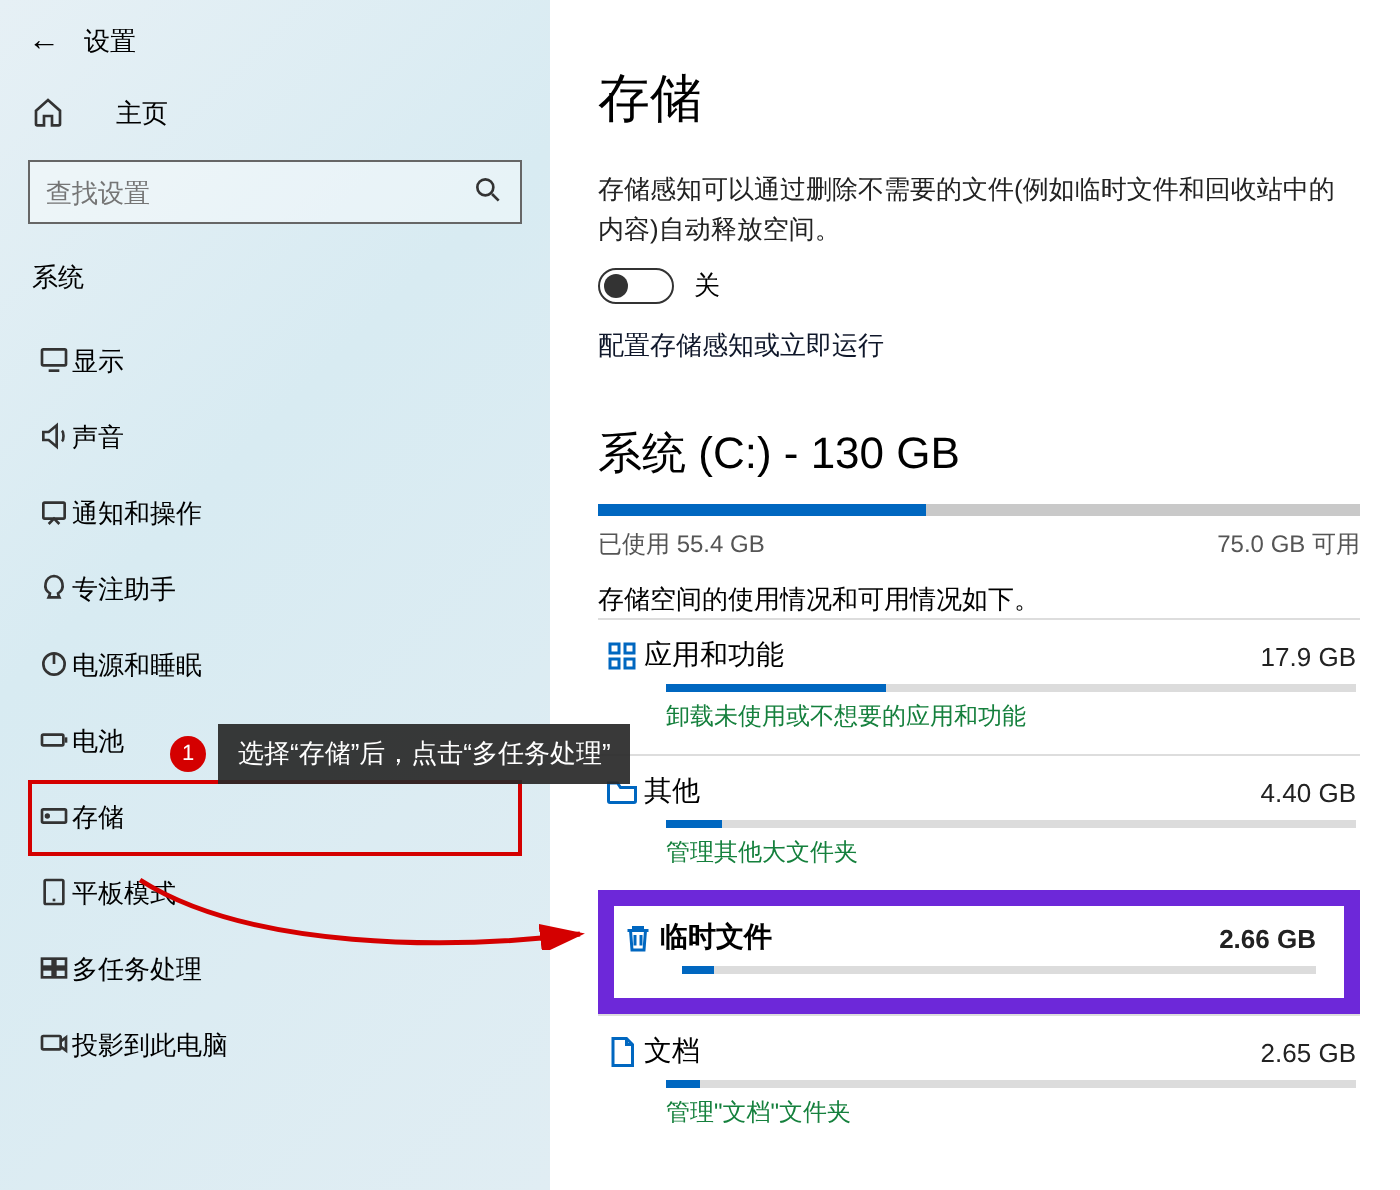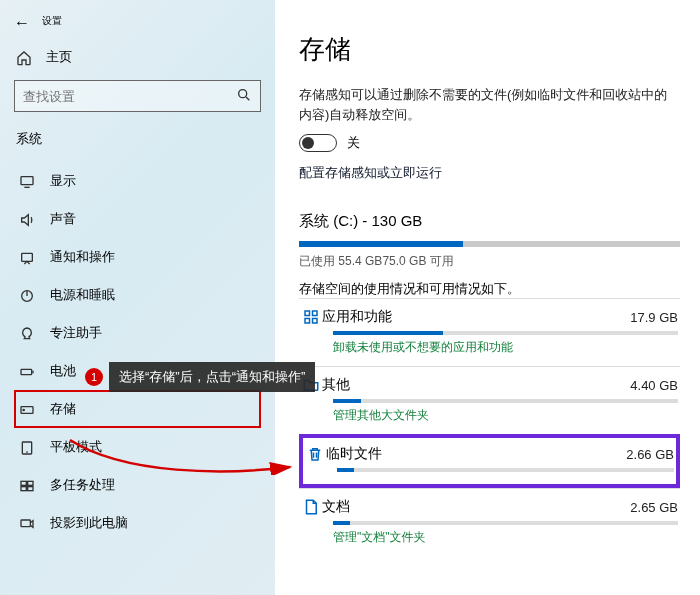--- a/index.html
+++ b/index.html
@@ -16,39 +16,39 @@
   .sidebar {
     position: absolute;
     left: 0; top: 0;
     width: 275px;
     height: 595px;
     background: linear-gradient(135deg, #e6f0f5 0%, #d8ebf2 40%, #e0edf3 100%);
     padding: 12px 14px;
   }
   .top-row { display: flex; align-items: center; gap: 12px; margin-bottom: 16px; }
   .back-btn { font-size: 16px; cursor: pointer; }
-  .settings-title { font-size: 10px; }
-  .home-row { display: flex; align-items: flex-end; gap: 14px; margin: 18px 0 14px 2px; cursor: pointer; }
+  .settings-title { font-size: 13px; }
+  .home-row { display: flex; align-items: flex-start; gap: 26px; margin: 18px 0 14px 2px; cursor: pointer; }
   .home-icon { width:16px; height:16px; display:flex; align-items:center; justify-content:center; }
   .search-box {
     display: flex; align-items: center;
     border: 1px solid #666;
     background: rgba(255,255,255,0.4);
     height: 32px;
     padding: 0 8px;
     margin-bottom: 18px;
   }
   .search-box input {
     flex: 1; border: none; background: transparent; outline: none;
     font-size: 13px; color: #333;
   }
   .search-box .sicon { color: #333; }
   .section-label { font-size: 13px; margin: 6px 0 14px 2px; }
   .nav-item {
-    display: flex; align-items: flex-end; gap: 14px;
+    display: flex; align-items: flex-start; gap: 0;
     padding: 10px 4px;
     cursor: pointer;
     font-size: 13px;
   }
   .nav-item.selected {
     border: 2px solid #d40000;
     padding: 8px 2px;
   }
   .nav-item .nicon { width:18px; height:16px; display:flex; align-items:center; justify-content:center; color:#333; }
   .nav-item .nicon svg { width:16px; height:16px; }
@@ -65,32 +65,32 @@
   .toggle-row { display:flex; align-items:center; gap:10px; margin-bottom: 12px; }
   .toggle {
     width: 38px; height: 18px; border: 1px solid #333; border-radius: 10px;
     position: relative; background: #fff; cursor:pointer;
   }
   .toggle .knob {
     position:absolute; left:2px; top:2px; width:12px; height:12px;
     border-radius:50%; background:#333;
   }
   .link { color: #0f172a; font-size: 13px; cursor:pointer; display:inline-block; margin-bottom: 30px; }
-  .drive-title { font-size: 15px; margin-bottom: 10px; }
+  .drive-title { font-size: 22px; margin-bottom: 10px; }
   .usage-bar {
     width: 100%; height: 6px; background: #c9c9c9; position:relative; margin-bottom:6px;
   }
   .usage-bar .fill { position:absolute; left:0; top:0; height:100%; background:#0067c0; }
-  .usage-labels { display:flex; font-size:12px; color:#555; margin-bottom:10px; }
+  .usage-labels { display:flex; justify-content:space-between; font-size:12px; color:#555; margin-bottom:10px; }
   .usage-desc { font-size:13px; }
   .cat {
     border-top: 1px solid #ddd;
     padding: 8px 2px 10px 2px;
   }
-  .cat.highlight { border: 4px solid #6d28d9; padding: 6px 2px 8px 2px; }
+  .cat.highlight { border: 8px solid #6d28d9; padding: 6px 14px 8px 2px; font-weight: bold; }
   .cat-row1 { display:flex; align-items:center; gap: 1px; cursor:pointer; }
   .cat-icon { width:20px; height:20px; display:flex; align-items:center; justify-content:center; color:#0067c0; }
   .cat-icon svg { width:18px; height:18px; }
   .cat-name { flex:1; font-size:14px; }
   .cat-size { font-size:13px; color:#222;text-align:right; }
   .cat-bar { height:4px; background:#dcdcdc; margin:4px 0 4px 32px; position:relative; }
   .cat-bar .cfill { position:absolute; left:0; top:0; height:100%; background:#0067c0; }
   .cat-sub { font-size:12px; color:#15803d; margin-left:32px; }
 
   
@@ -175,33 +175,33 @@
         <svg viewBox="0 0 24 24" fill="none" stroke="currentColor" stroke-width="2">
           <rect x="4" y="5" width="16" height="12" rx="1"></rect>
           <path d="M8 21l4-4 4 4"></path>
         </svg>
       </span>
     <span>通知和操作</span>
   </div>
   <div class="nav-item">
     <span class="nicon">
         <svg viewBox="0 0 24 24" fill="none" stroke="currentColor" stroke-width="2">
+          <path d="M12 3a7 7 0 0 0-3 13c0 1-1 3-1 3h8s-1-2-1-3a7 7 0 0 0-3-13z"></path>
+        </svg>
+      </span>
+    <span>专注助手</span>
+  </div>
+  <div class="nav-item">
+    <span class="nicon">
+        <svg viewBox="0 0 24 24" fill="none" stroke="currentColor" stroke-width="2">
           <circle cx="12" cy="12" r="8"></circle>
           <line x1="12" y1="4" x2="12" y2="12"></line>
         </svg>
       </span>
     <span>电源和睡眠</span>
-  </div>
-  <div class="nav-item">
-    <span class="nicon">
-        <svg viewBox="0 0 24 24" fill="none" stroke="currentColor" stroke-width="2">
-          <path d="M12 3a7 7 0 0 0-3 13c0 1-1 3-1 3h8s-1-2-1-3a7 7 0 0 0-3-13z"></path>
-        </svg>
-      </span>
-    <span>专注助手</span>
   </div>
   <div class="nav-item">
     <span class="nicon">
         <svg viewBox="0 0 24 24" fill="none" stroke="currentColor" stroke-width="2">
           <rect x="3" y="8" width="16" height="8" rx="1"></rect>
           <line x1="21" y1="10" x2="21" y2="14"></line>
         </svg>
       </span>
     <span>电池</span>
   </div>
@@ -338,21 +338,21 @@
     <div class="cat-sub">管理"文档"文件夹</div>
   </div>
 
   <div style="margin-top:6px;">
     
   </div>
 </div>
 
 <div class="callout">
   <div class="badge">1</div>
-  <div class="tip">选择“存储”后，点击“通知和操作”</div>
+  <div class="tip">选择“存储”后，点击“多任务处理”</div>
 </div>
 
 <svg class="arrow-svg" viewBox="0 0 230 80">
   <defs>
     <marker id="ah" markerWidth="10" markerHeight="10" refX="8" refY="3" orient="auto">
       <path d="M0,0 L0,6 L9,3 z" fill="#d40000"></path>
     </marker>
   </defs>
   <path d="M5,45 C60,80 160,80 225,72" stroke="#d40000" stroke-width="2.5" fill="none" marker-end="url(#ah)"></path>
 </svg>

